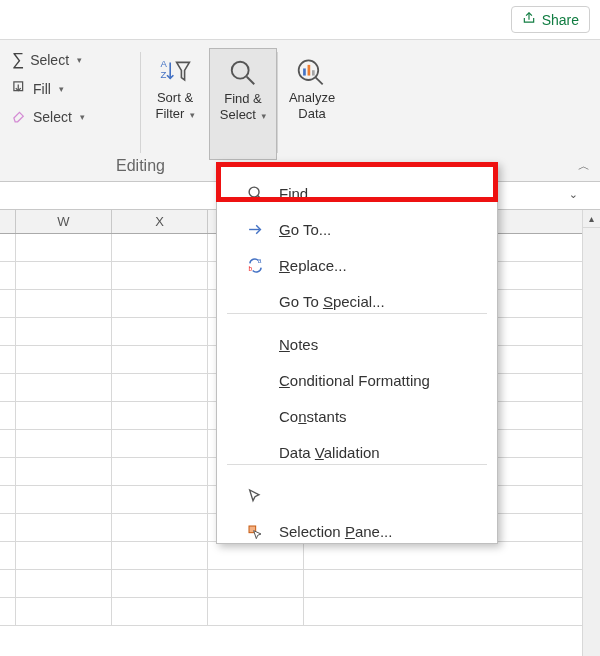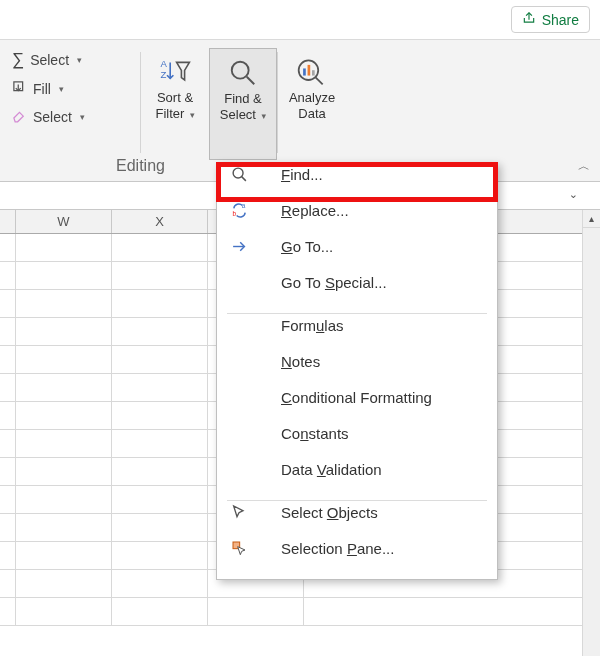--- a/index.html
+++ b/index.html
@@ -172,27 +172,27 @@
     top: 162px;
     width: 282px;
     background: #fff;
     border: 1px solid #bfbfbf;
     box-shadow: 3px 3px 8px rgba(0,0,0,0.25);
     padding: 3px 0;
     z-index: 10;
   }
   .menu-item {
     display: flex;
-    align-items: flex-start;
+    align-items: flex-end;
     height: 36px;
-    padding: 0 14px 0 12px;
+    padding: 0 14px 0 28px;
     font-size: 15px;
     color: #333;
     cursor: pointer;
-    gap: 32px;
+    gap: 14px;
   }
   .menu-item .mi-icon { width: 20px; display:flex; justify-content:center; color:#555;}
   .menu-sep { height: 1px; background: #dcdcdc; margin: 3px 10px; }
   .highlight-box {
     position: absolute;
     left: 216px;
     top: 162px;
     width: 282px;
     height: 40px;
     border: 5px solid #e11;
@@ -417,46 +417,42 @@
       <svg width="17" height="17" viewBox="0 0 24 24" fill="none" stroke="#555" stroke-width="2">
           <circle cx="10" cy="10" r="7"></circle>
           <path d="M15 15l6 6"></path>
         </svg>
     </span>
     <span><u>F</u><span></span>ind...</span>
   </div>
   <div class="menu-item">
     <span class="mi-icon">
       <svg width="17" height="17" viewBox="0 0 24 24" fill="none" stroke="#4472c4" stroke-width="2">
+          <path d="M3 12h15"></path>
+          <path d="M13 6l6 6-6 6"></path>
+        </svg>
+    </span>
+    <span><u>G</u>o To...</span>
+  </div>
+  <div class="menu-item">
+    <span class="mi-icon">
+      <svg width="17" height="17" viewBox="0 0 24 24" fill="none" stroke="#4472c4" stroke-width="2">
           <path d="M4 9a7 7 0 0 1 12-4"></path>
           <path d="M20 15a7 7 0 0 1-12 4"></path>
           <text x="2" y="20" font-size="9" fill="#e11" stroke="none">b</text>
           <text x="15" y="9" font-size="9" fill="#4472c4" stroke="none">a</text>
         </svg>
     </span>
     <span><u>R</u>eplace...</span>
   </div>
   <div class="menu-item">
-    <span class="mi-icon">
-      <svg width="17" height="17" viewBox="0 0 24 24" fill="none" stroke="#4472c4" stroke-width="2">
-          <path d="M3 12h15"></path>
-          <path d="M13 6l6 6-6 6"></path>
-        </svg>
-    </span>
-    <span><u>G</u>o To...</span>
-  </div>
-  <div class="menu-item">
     <span class="mi-icon"></span>
     <span>Go To <u>S</u>pecial...</span>
   </div>
   <div class="menu-sep"></div>
-  <div class="menu-item">
-    <span class="mi-icon"></span>
-    <span>Form<u>u</u>las</span>
-  </div>
   <div class="menu-item">
     <span class="mi-icon"></span>
     <span><u>N</u>otes</span>
   </div>
   <div class="menu-item">
     <span class="mi-icon"></span>
     <span><u>C</u>onditional Formatting</span>
   </div>
   <div class="menu-item">
     <span class="mi-icon"></span>
@@ -466,21 +462,20 @@
     <span class="mi-icon"></span>
     <span>Data <u>V</u>alidation</span>
   </div>
   <div class="menu-sep"></div>
   <div class="menu-item">
     <span class="mi-icon">
       <svg width="16" height="16" viewBox="0 0 24 24" fill="none" stroke="#555" stroke-width="2">
           <path d="M4 3l5 16 3-6 6-3z"></path>
         </svg>
     </span>
-    <span>Select <u>O</u>bjects</span>
   </div>
   <div class="menu-item">
     <span class="mi-icon">
       <svg width="16" height="16" viewBox="0 0 24 24" fill="none" stroke="#555" stroke-width="1.5">
           <rect x="3" y="3" width="10" height="10" fill="#f4b183" stroke="#c55a11"></rect>
           <path d="M10 10l4 12 2-5 5-2z" fill="#fff"></path>
         </svg>
     </span>
     <span>Selection <u>P</u>ane...</span>
   </div>

